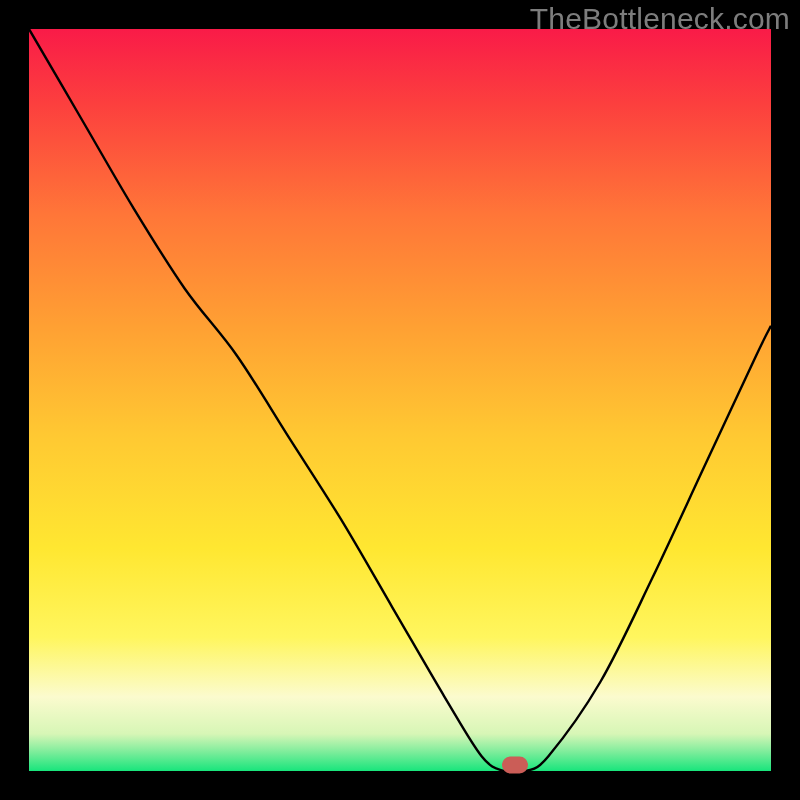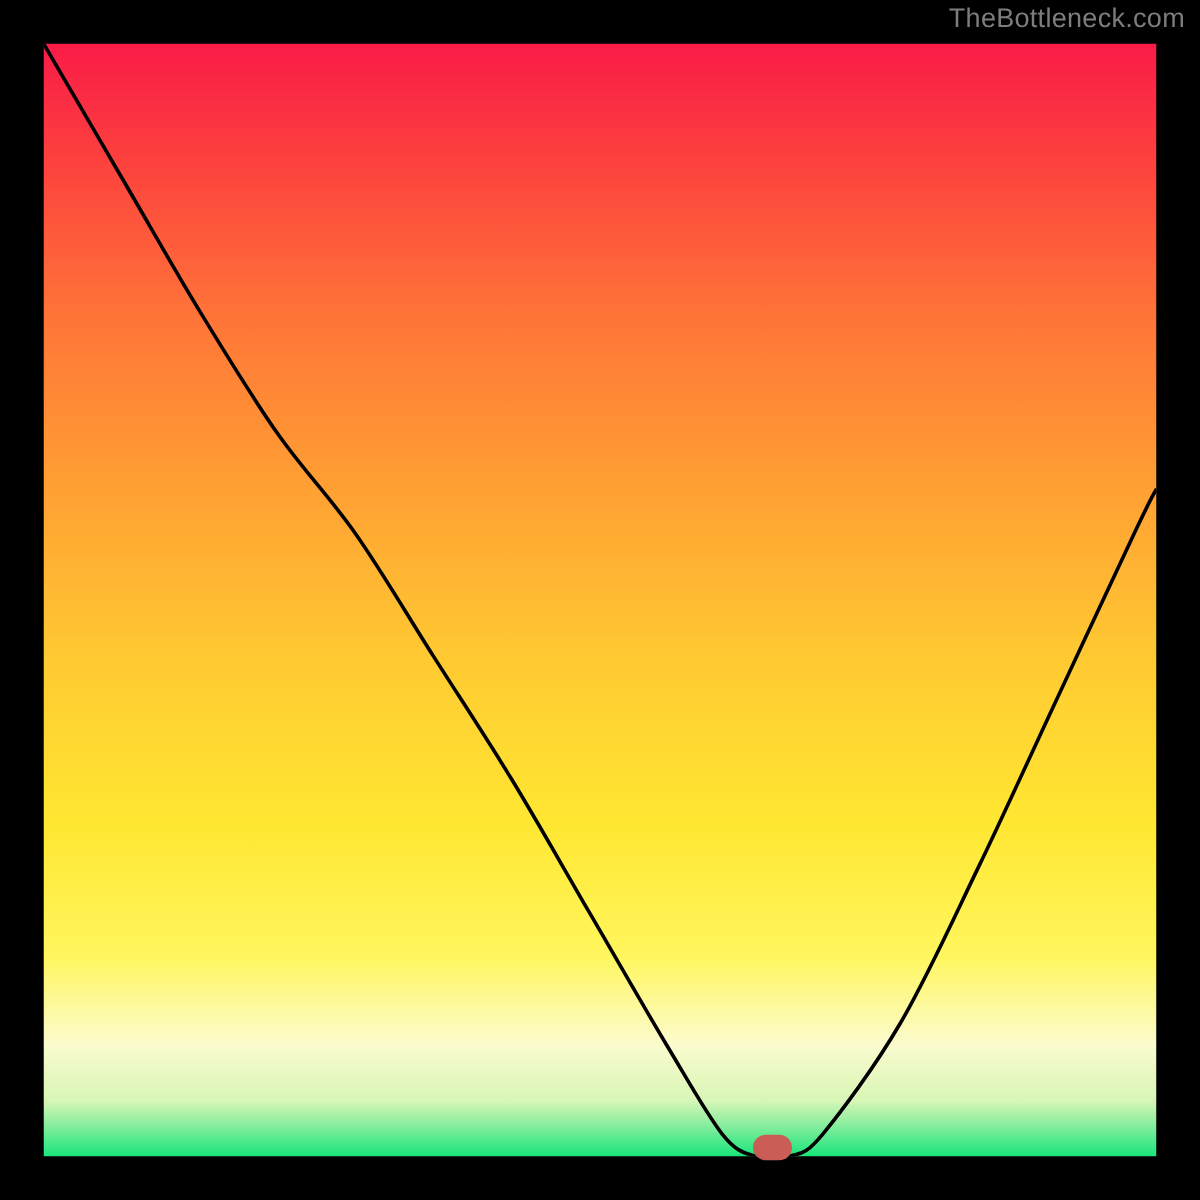--- a/index.html
+++ b/index.html
@@ -24,21 +24,21 @@
     top: 29px;
     width: 742px;
     height: 742px;
   }
   .attribution {
     position: absolute;
     top: 2px;
     right: 10px;
     color: #7d7d7d;
     font-family: Arial, Helvetica, sans-serif;
-    font-size: 18px;
+    font-size: 30px;
     letter-spacing: 0.2px;
     font-weight: 500;
   }
   .curve {
     position: absolute;
     left: 0;
     top: 0;
     fill: none;
     stroke: #000;
     stroke-width: 2.4;

